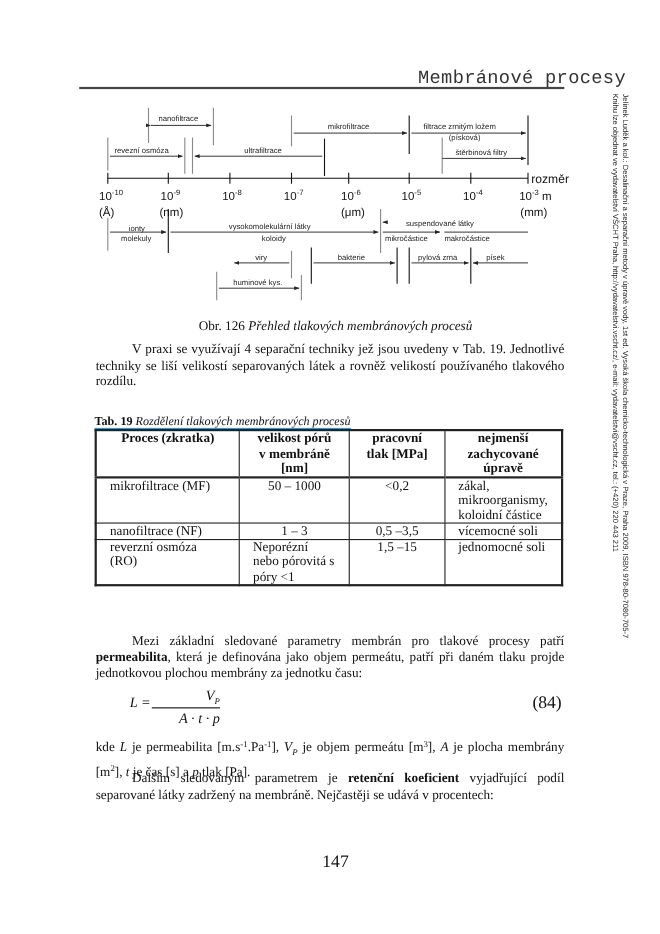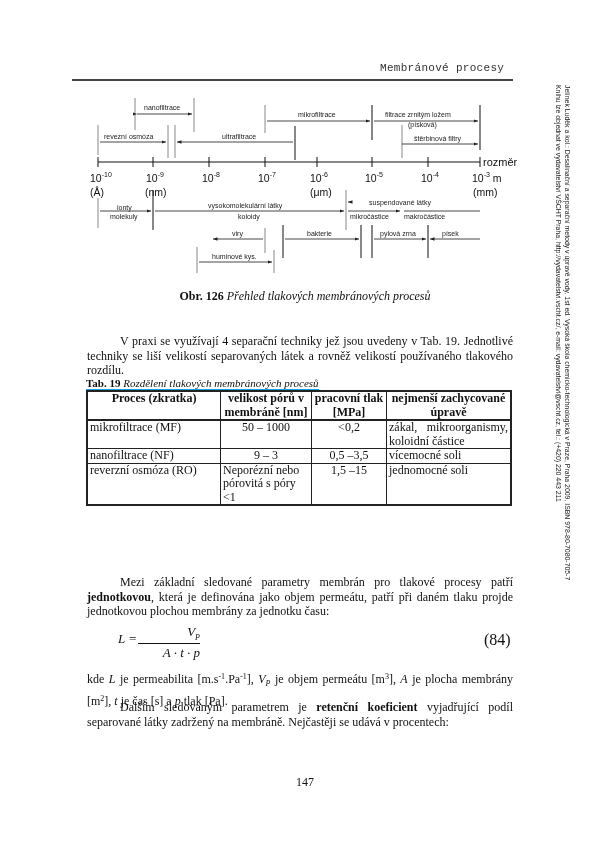--- a/index.html
+++ b/index.html
@@ -1,41 +1,41 @@
 <!DOCTYPE html>
 <html><head>
   <meta charset="utf-8">
   <style>
     html, body { margin: 0; padding: 0; background: #ffffff; }
     body { width: 600px; height: 849px; position: relative; overflow: hidden; font-family: "Liberation Serif", serif; color: #111; }
-    .running-head { position: absolute; left: 380px; top: 62px; font-family: "Liberation Mono", monospace; font-size: 11px; color: #333; letter-spacing: 0.3px; }
+    .running-head { position: absolute; left: 380px; top: 62px; font-family: "Liberation Mono", monospace; font-size: 17px; color: #333; letter-spacing: 0.3px; }
     .head-rule { position: absolute; left: 72px; top: 79px; width: 441px; height: 2px; background: #444; }
     .sidebar { position: absolute; left: 572px; top: 85px; width: 640px; transform-origin: 0 0; transform: rotate(90deg); font-family: "Liberation Sans", sans-serif; font-size: 6.9px; line-height: 9px; color: #222; white-space: nowrap; }
     .sidebar div { white-space: nowrap; }
     .diagram { position: absolute; left: 0; top: 0; width: 600px; height: 290px; }
     .diagram svg { position: absolute; left: 0; top: 0; }
     .dtext { font-family: "Liberation Sans", sans-serif; }
     .caption { position: absolute; left: 0; width: 600px; top: 289px; text-align: center; font-size: 12px; padding-left: 10px; box-sizing: border-box; }
-    .caption b { font-weight: bold; }
+    .caption b { font-weight: normal; }
     .caption i { font-style: italic; }
     .para { position: absolute; left: 87px; width: 426px; font-size: 12px; line-height: 14.5px; text-align: justify; }
     .indent { text-indent: 33px; }
     .tab-caption { position: absolute; left: 86px; top: 377px; font-size: 11px; border-bottom: 1px solid #0ea5e9; }
     table.data { position: absolute; left: 86px; top: 390px; width: 426px; border-collapse: collapse; font-size: 12px; line-height: 13.5px; }
-    table.data th, table.data td { border: 1px solid #222; padding: 0 2px; vertical-align: top; }
+    table.data th, table.data td { border: 1px solid #222; padding: 0 12px; vertical-align: top; }
     table.data th { font-weight: bold; text-align: center; }
     table.data td.c { text-align: center; }
     table.data tr.hdr th { border-bottom: 2px solid #222; }
     table.data { border: 2px solid #222; }
     .formula { position: absolute; left: 118px; top: 622px; font-size: 13px; font-style: italic; }
     .frac { position: absolute; left: 138px; top: 624px; width: 62px; text-align: right; font-style: italic; font-size: 13px; }
     .frac .num { border-bottom: 1px solid #111; padding-bottom: 1px; }
     .frac .den { padding-top: 1px; }
     .eqno { position: absolute; left: 484px; top: 631px; font-size: 16px; }
-    .pagenum { position: absolute; left: 0; width: 600px; top: 775px; text-align: center; font-size: 12px; padding-left: 10px; box-sizing: border-box; }
+    .pagenum { position: absolute; left: 0; width: 600px; top: 775px; text-align: center; font-size: 16px; padding-left: 10px; box-sizing: border-box; }
     sup { font-size: 8px; vertical-align: 4px; }
     sub { font-size: 8px; }
   </style>
 </head>
 <body>
 
 <div class="running-head">Membránové procesy</div>
 <div class="head-rule"></div>
 
 <div class="sidebar">
@@ -148,21 +148,21 @@
       <text x="212" y="259">huminové kys.</text>
     </g>
   </svg>
 </div>
 
 <div class="caption">
   <b>Obr. 126</b>
   <i>Přehled tlakových membránových procesů</i>
 </div>
 
-<div class="para indent" style="top: 334px;">V praxi se využívají 4 separační techniky jež jsou uvedeny v Tab. 19. Jednotlivé techniky se liší velikostí separovaných látek a rovněž velikostí používaného tlakového rozdílu.</div>
+<div class="para indent" style="top: 310px;">V praxi se využívají 4 separační techniky jež jsou uvedeny v Tab. 19. Jednotlivé techniky se liší velikostí separovaných látek a rovněž velikostí používaného tlakového rozdílu.</div>
 
 <div class="tab-caption">
   <b>Tab. 19</b>
   <i>Rozdělení tlakových membránových procesů</i>
 </div>
 
 <table class="data">
   <tbody>
       <tr class="hdr">
     <th style="width:128px">Proces (zkratka)</th>
@@ -171,36 +171,36 @@
     <th>nejmenší zachycované úpravě</th>
   </tr>
   <tr>
     <td>mikrofiltrace (MF)</td>
     <td class="c">50 – 1000</td>
     <td class="c">&lt;0,2</td>
     <td style="text-align:justify">zákal, mikroorganismy, koloidní částice</td>
   </tr>
   <tr>
     <td>nanofiltrace (NF)</td>
-    <td class="c">9 – 3</td>
+    <td class="c">1 – 3</td>
     <td class="c">0,5 –3,5</td>
     <td>vícemocné soli</td>
   </tr>
   <tr>
     <td>reverzní osmóza (RO)</td>
     <td>Neporézní nebo pórovitá s póry &lt;1</td>
     <td class="c">1,5 –15</td>
     <td>jednomocné soli</td>
   </tr>
 </tbody>
   </table>
 
 <div class="para indent" style="top: 575px;">
   <span>Mezi základní sledované parametry membrán pro tlakové procesy patří</span>
-  <b>jednotkovou</b><span>, která je definována jako objem permeátu, patří při daném tlaku projde jednotkovou plochou membrány za jednotku času:</span>
+  <b>permeabilita</b><span>, která je definována jako objem permeátu, patří při daném tlaku projde jednotkovou plochou membrány za jednotku času:</span>
 </div>
 
 <div class="formula" style="top: 631px;">L =</div>
 <div class="frac">
   <div class="num"><span>V</span><sub>P</sub></div>
   <div class="den">A · t · p</div>
 </div>
 <div class="eqno">(84)</div>
 
 <div class="para" style="top: 670px;">

